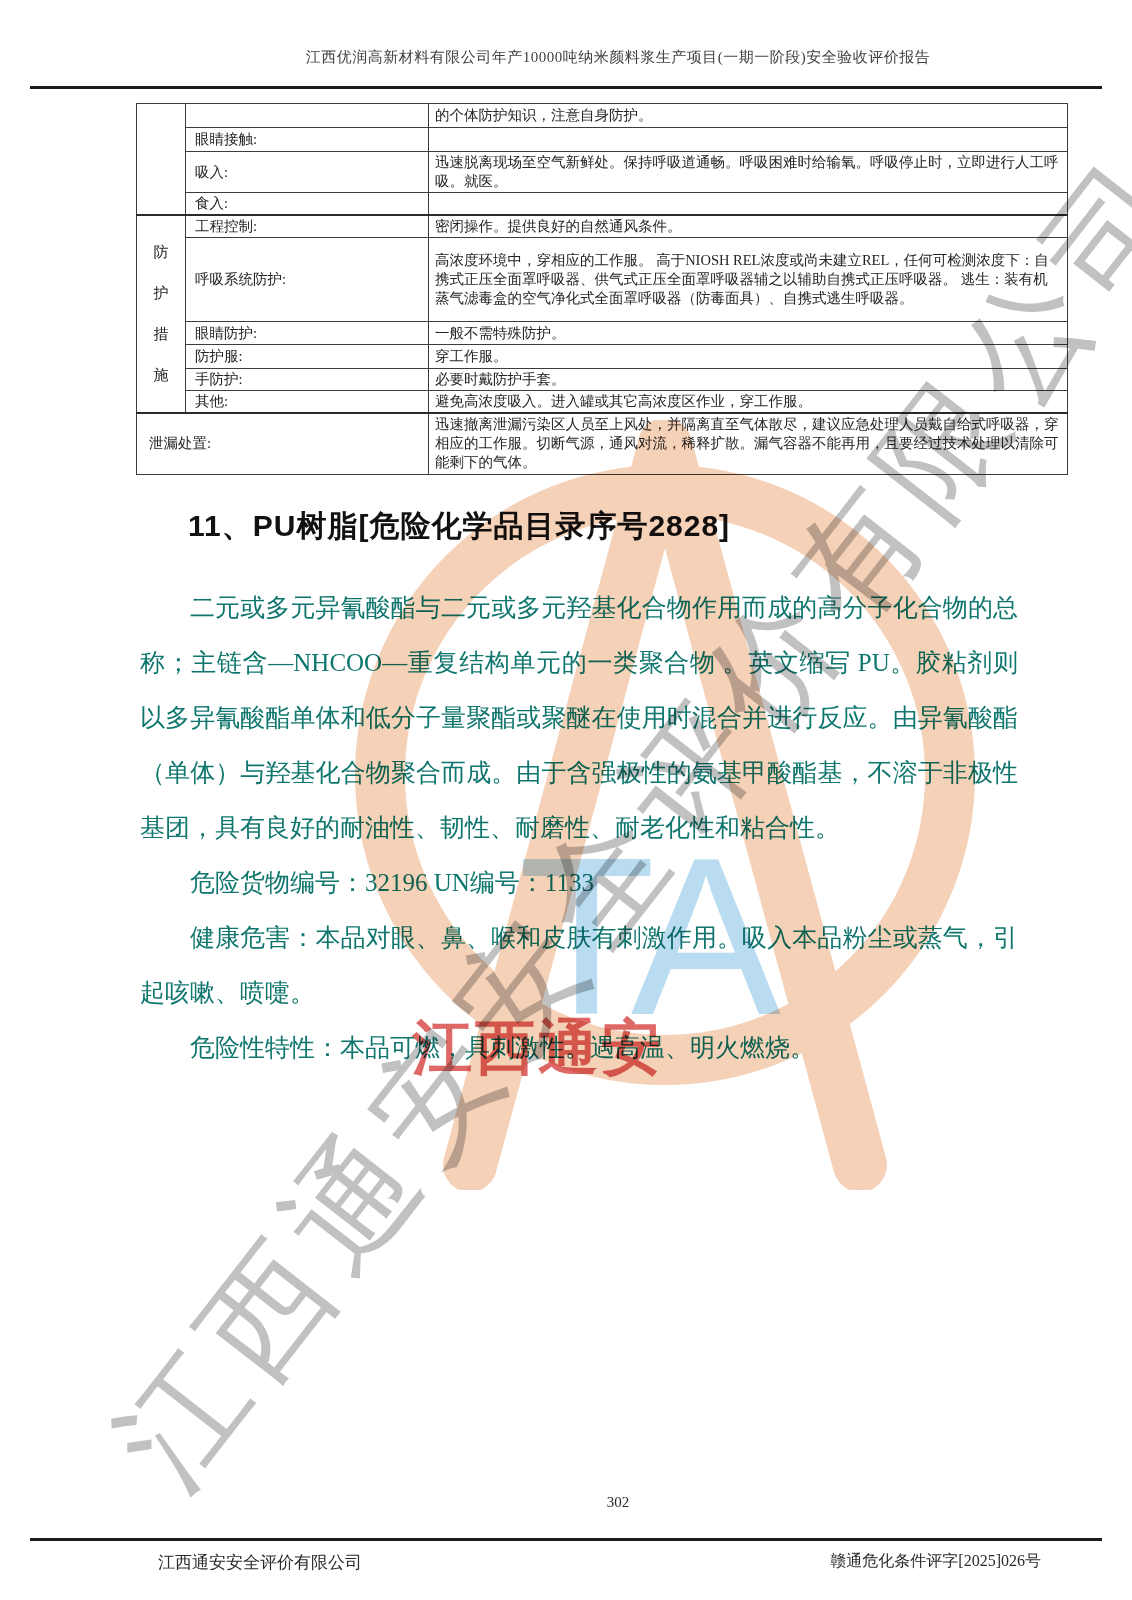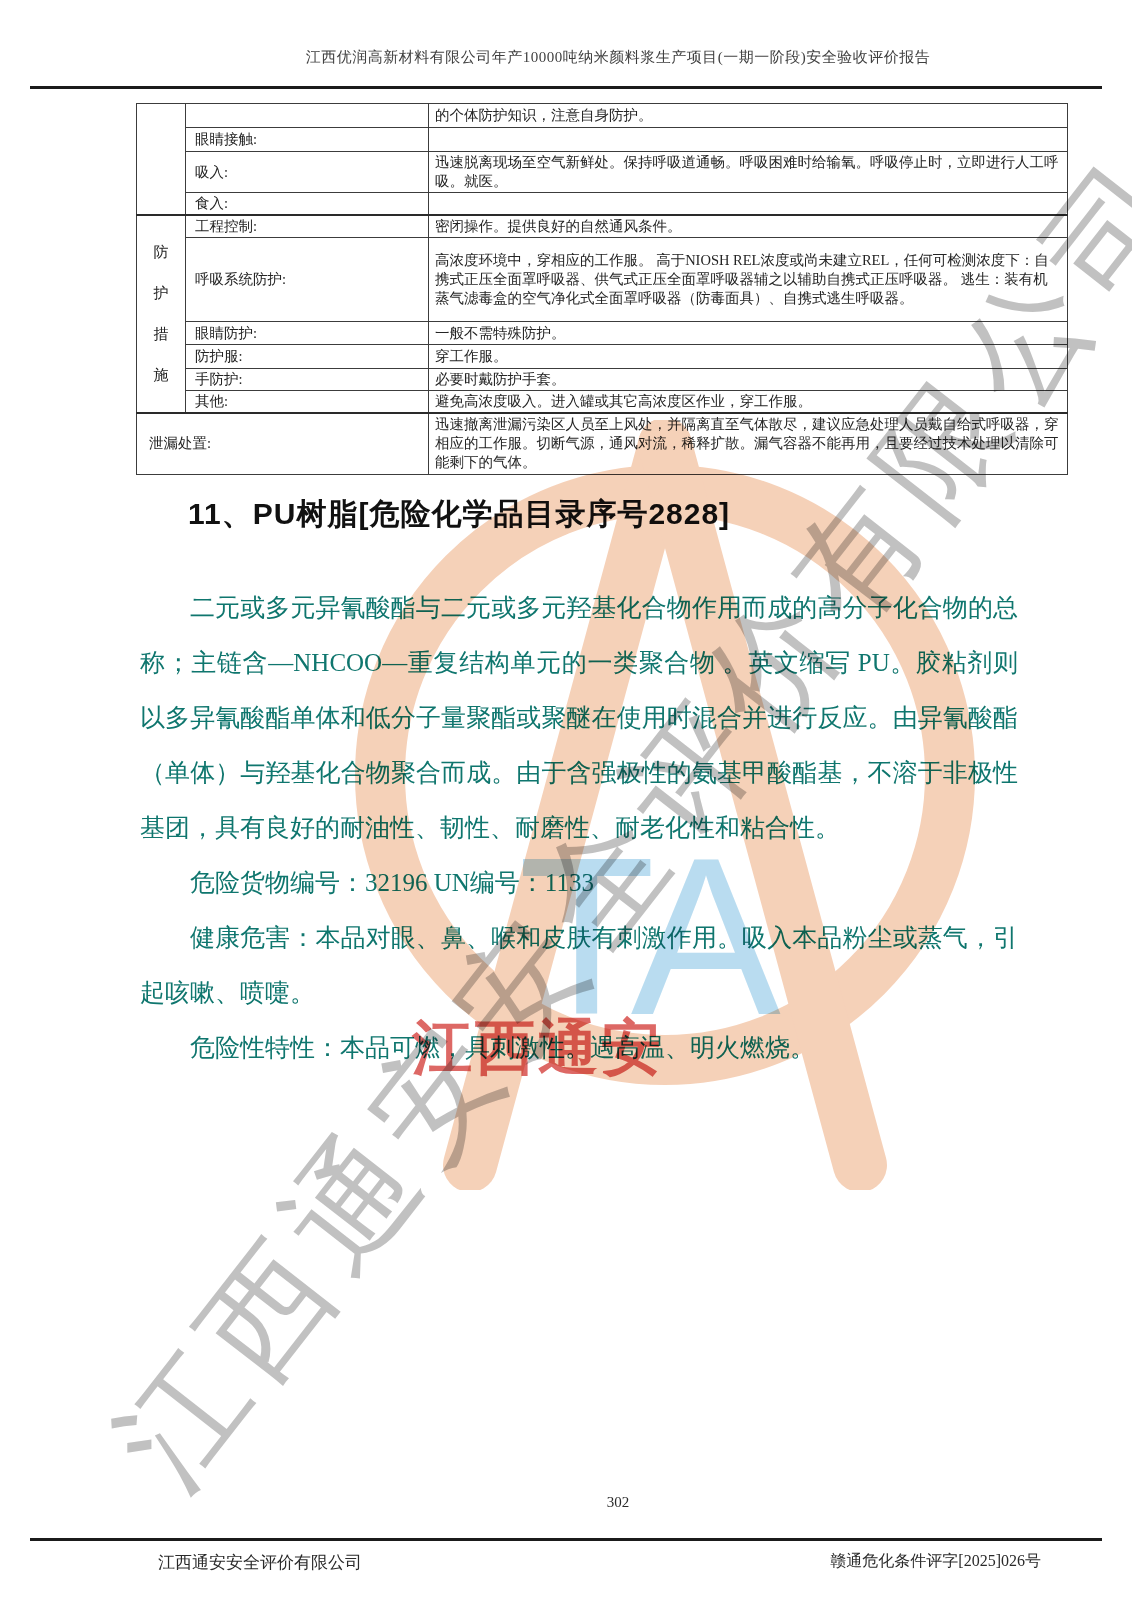--- a/index.html
+++ b/index.html
@@ -21,21 +21,21 @@
              table-layout:fixed;font-size:14.5px;color:#242424;}
   table.msds td{border:1px solid #3c3c3c;padding:1px 6px;line-height:19px;vertical-align:middle;
                 overflow:hidden;}
   table.msds td.lbl{padding-left:9px;}
   table.msds tr.grp-top td{border-top:2px solid #2a2a2a;}
   table.msds td.vlabel{padding:16px;text-align:center;}
   .vstack{width:16px;margin:0 auto;line-height:41px;word-break:break-all;text-align:center;font-size:15px;}
   table.msds td.spill-lbl{padding-left:12px;}
 
   
-  .sec-heading{position:absolute;left:188px;top:494px;font-family:"Liberation Sans", sans-serif;
+  .sec-heading{position:absolute;left:188px;top:506px;font-family:"Liberation Sans", sans-serif;
                font-weight:bold;font-size:30px;color:#111;letter-spacing:1px;}
   .body-text{position:absolute;left:140px;top:580px;width:878px;font-size:25px;line-height:55px;
              text-align:justify;word-break:break-all;color:#0f766e;}
   .body-text p{margin:0;text-indent:2em;}
 
   
   .wm{pointer-events:none;}
   .wm-logo{position:absolute;left:300px;top:420px;width:740px;height:770px;z-index:3;
            mix-blend-mode:multiply;opacity:.42;}
   .wm-blue{position:absolute;left:518px;top:824px;z-index:2;font-family:"Liberation Sans", sans-serif;

